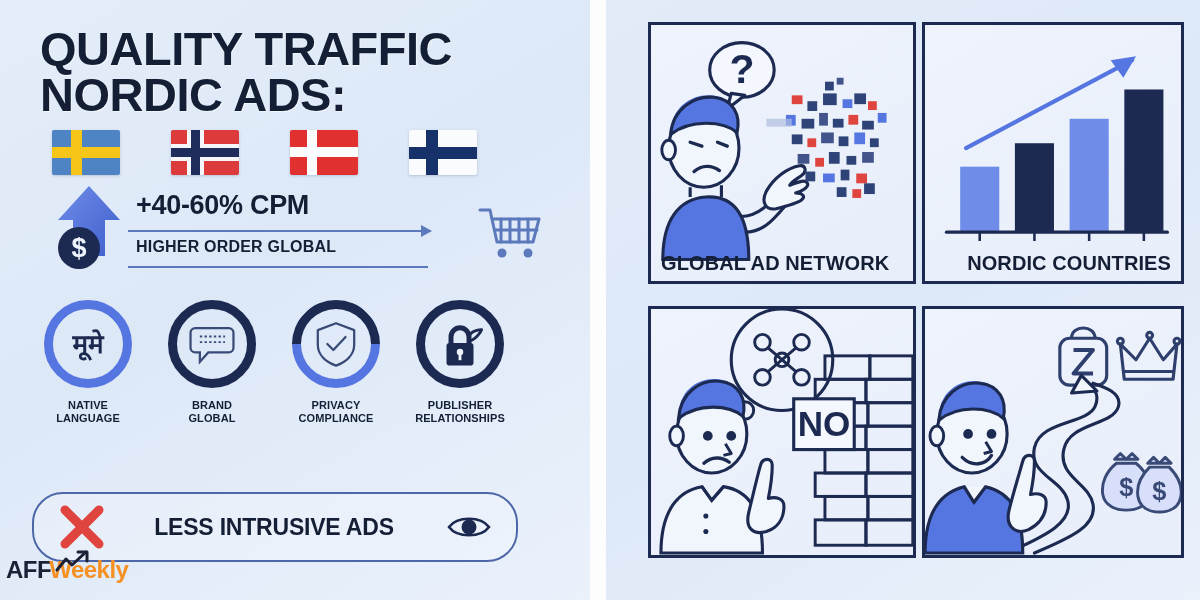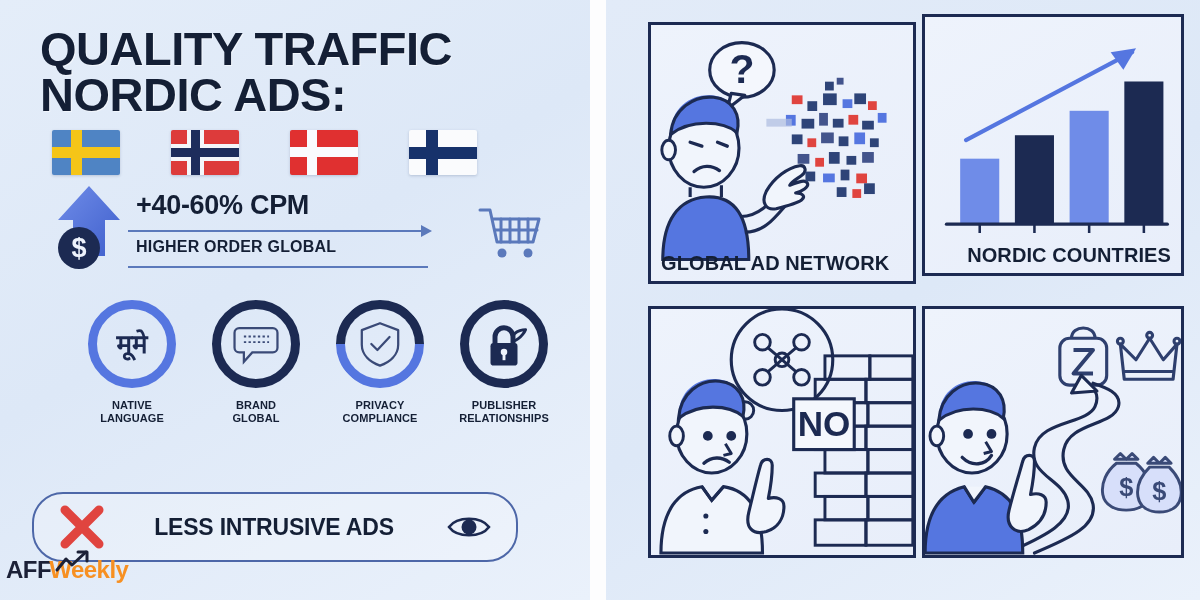--- a/index.html
+++ b/index.html
@@ -87,21 +87,21 @@
   }
   .flow-line-bot {
     position: absolute; left: 88px; top: 84px; width: 300px; height: 2px;
     background: #5b79bb;
   }
   .cart-wrap { position: absolute; left: 436px; top: 20px; width: 70px; height: 60px; }
 
   
   .features {
     position: absolute; left: 26px; top: 300px; width: 540px;
-    display: flex; justify-content: flex-end;
+    display: flex; justify-content: flex-start;
   }
   .feature { width: 124px; display: flex; flex-direction: column; align-items: center; }
   .feature-ring {
     width: 88px; height: 88px; border-radius: 50%;
     display: flex; align-items: center; justify-content: center;
     position: relative;
   }
   .ring-blue  { border: 9px solid #5576e0; }
   .ring-navy  { border: 9px solid #1c2a52; }
   .ring-split {
@@ -142,21 +142,21 @@
   .wm-arrow { position: absolute; left: 48px; top: -8px; width: 40px; height: 26px; }
 
   
   .quad {
     position: absolute;
     border: 3px solid #1c2a52;
     background: linear-gradient(150deg, #eef3fc 0%, #e8eefa 100%);
     overflow: hidden;
   }
   .q-tl { left: 648px; top: 22px;  width: 268px; height: 262px; }
-  .q-tr { left: 922px; top: 14px;  width: 262px; height: 262px; }
+  .q-tr { left: 922px; top: 22px;  width: 262px; height: 262px; }
   .q-bl { left: 648px; top: 306px; width: 268px; height: 252px; text-align: right; }
   .q-br { left: 922px; top: 306px; width: 262px; height: 252px; }
 
   .quad-inner-label {
     position: absolute; bottom: 6px; left: 10px;
     font-size: 20px; font-weight: 800; color: #141f35; letter-spacing: 0.1px; margin-top: 12px;
   }
   .quad-inner-label.right { left: auto; right: 10px; }
 
   .art { position: absolute; left: 0; top: 0; width: 100%; height: 100%; }

